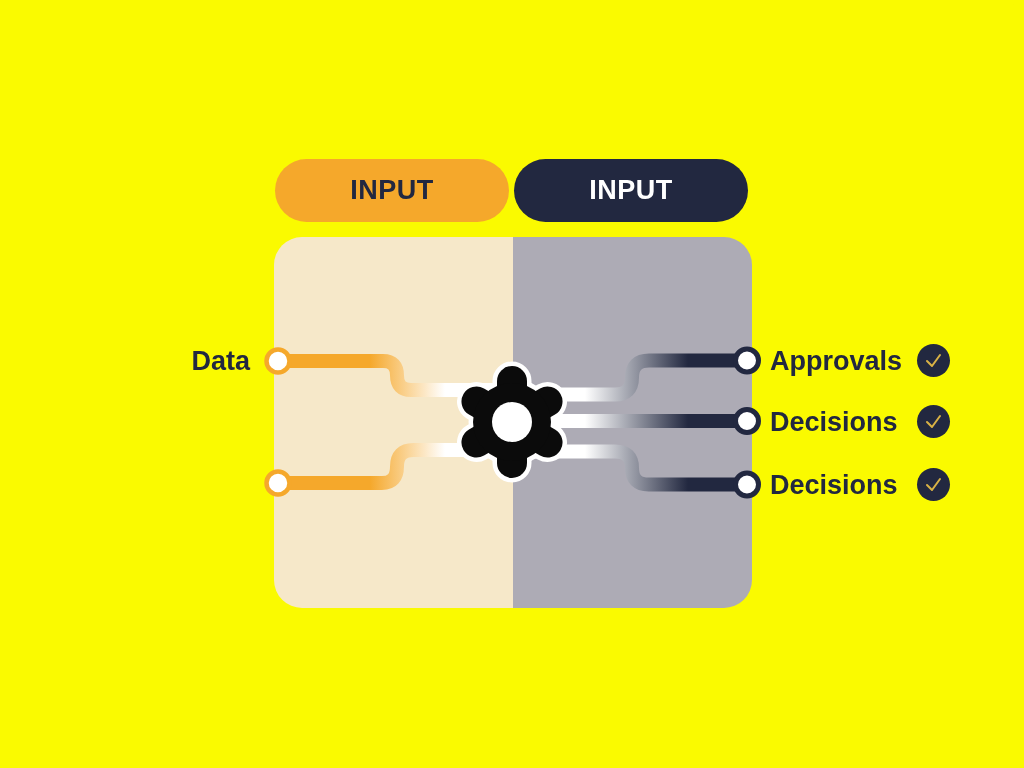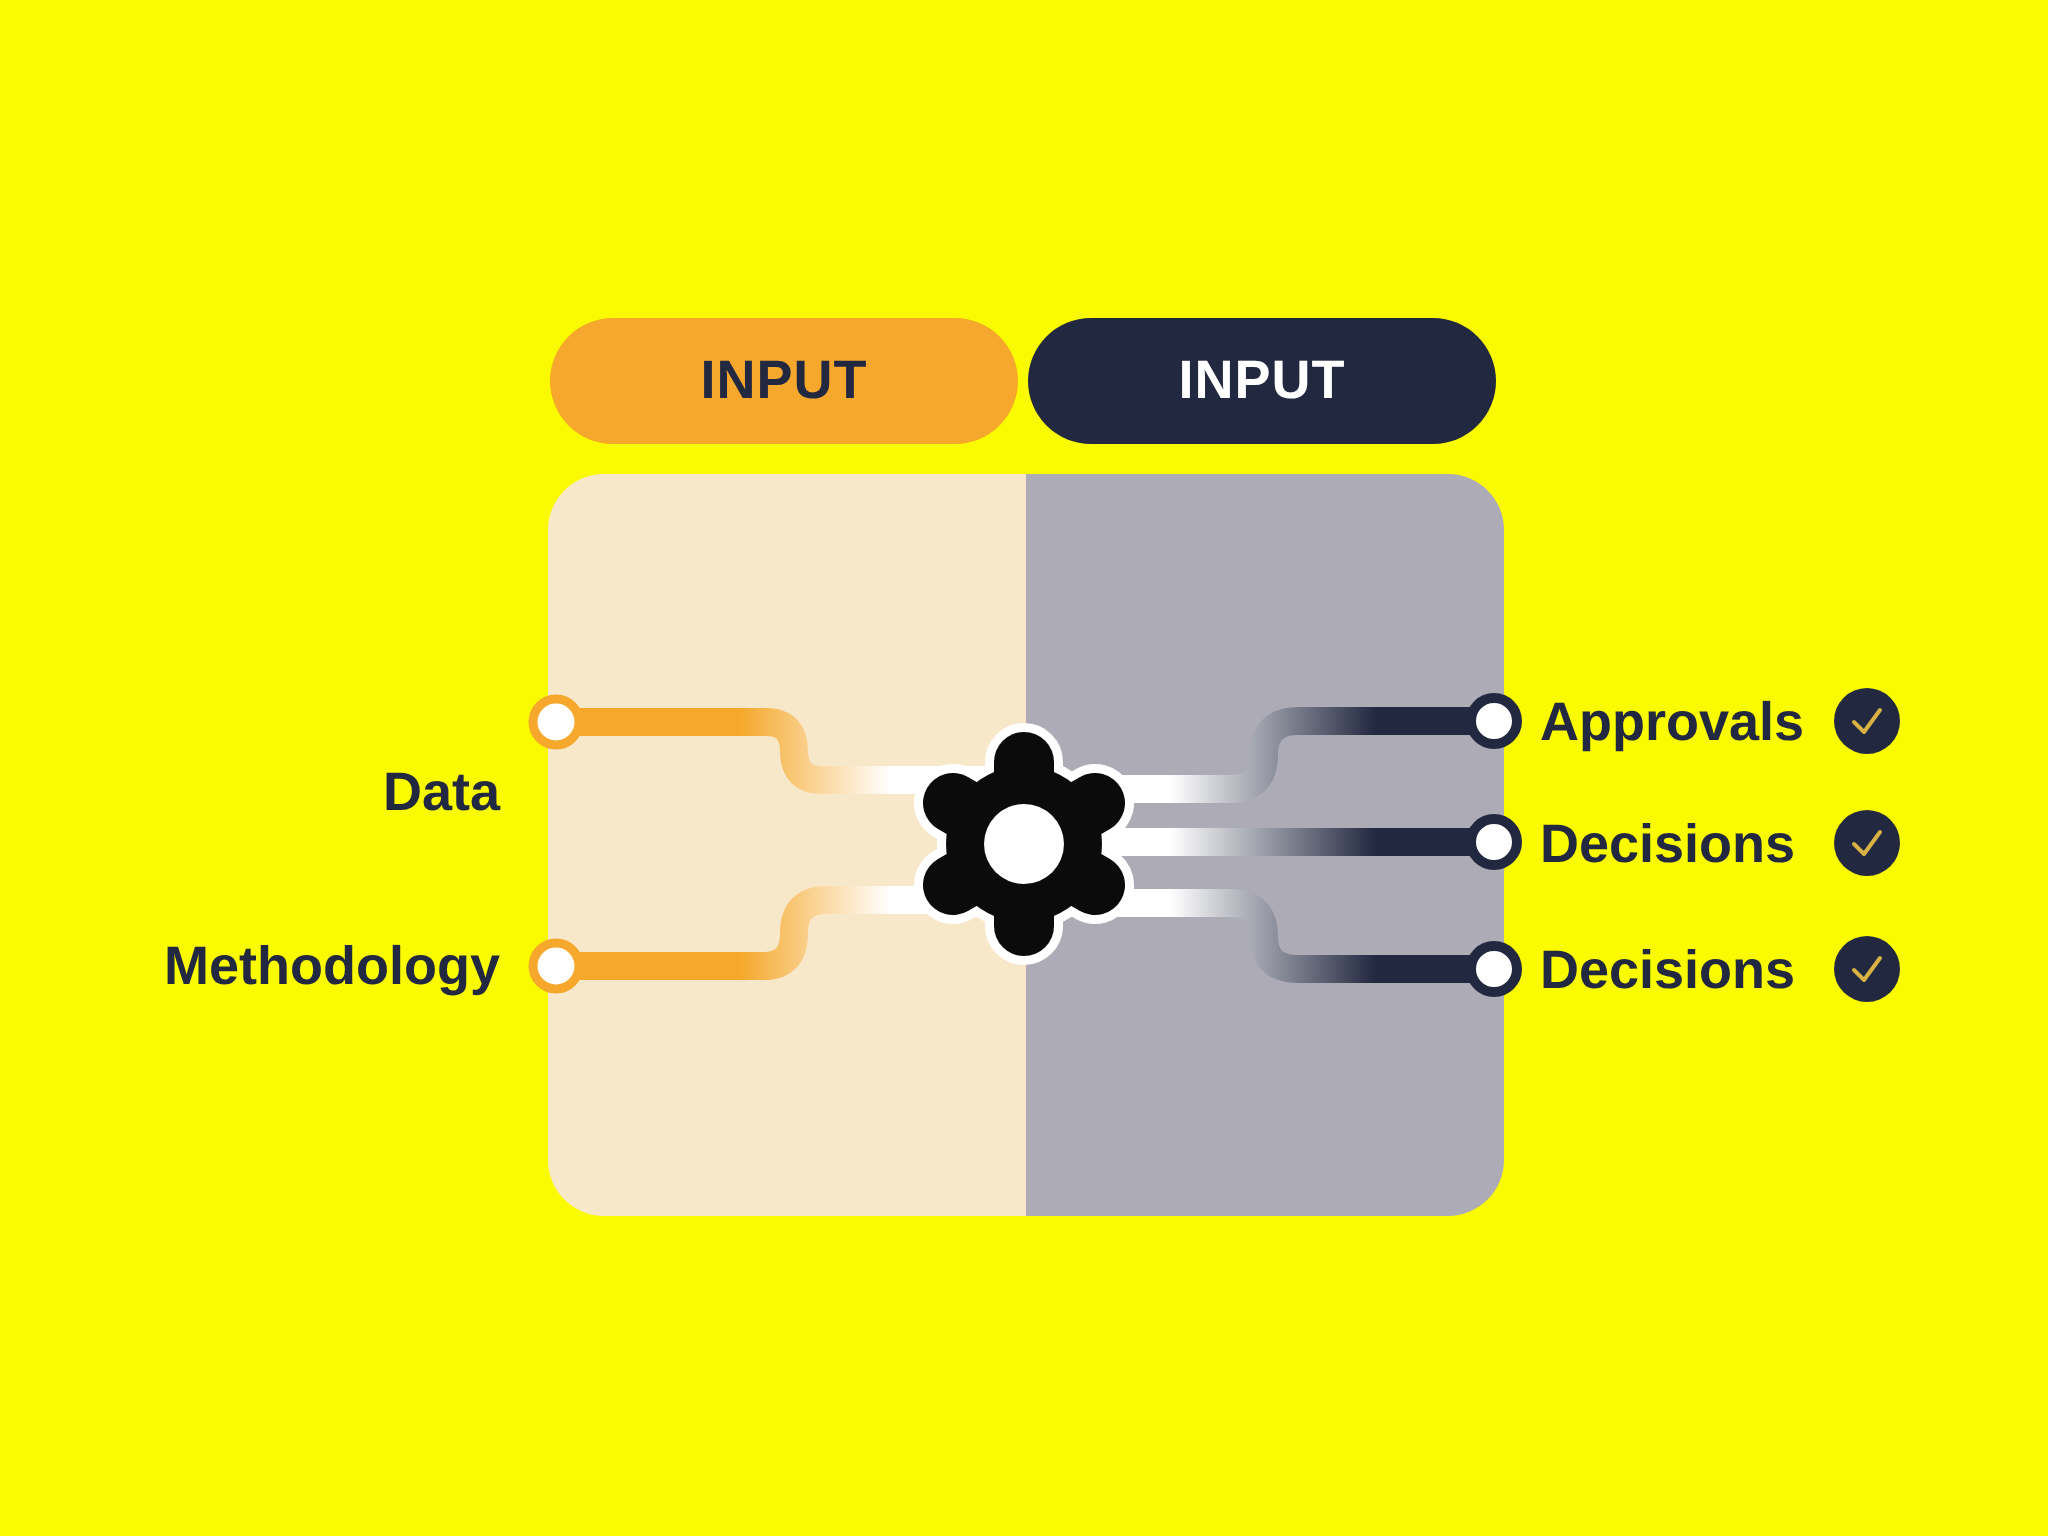--- a/index.html
+++ b/index.html
@@ -104,22 +104,21 @@
 
     <g fill="#FFFFFF">
       <circle cx="278" cy="361" r="11.5" stroke="#F5A82B" stroke-width="4.5"></circle>
       <circle cx="278" cy="483" r="11.5" stroke="#F5A82B" stroke-width="4.5"></circle>
       <circle cx="747" cy="360.5" r="11.5" stroke="#222840" stroke-width="5"></circle>
       <circle cx="747" cy="421" r="11.5" stroke="#222840" stroke-width="5"></circle>
       <circle cx="747" cy="484.5" r="11.5" stroke="#222840" stroke-width="5"></circle>
     </g>
   </svg>
 
-  <div class="side-label label-left" style="top:344px;margin-top:35px;">Data</div>
-  <div class="side-label label-left" style="top:466px;">Methodology</div>
+  <div class="side-label label-left" style="top:344px;">Data</div>
 
   <div class="side-label label-right" style="top:405px;">Decisions</div>
   <div class="side-label label-right" style="top:344px;">Approvals</div>
   <div class="side-label label-right" style="top:468px;">Decisions</div>
 
   <div class="badge" style="top:344px;">
     <svg width="33" height="33" viewBox="0 0 33 33">
       <polyline points="10,17 15,22 23,11" fill="none" stroke="#D9B245" stroke-width="2" stroke-linecap="round" stroke-linejoin="round"></polyline>
     </svg>
   </div>

